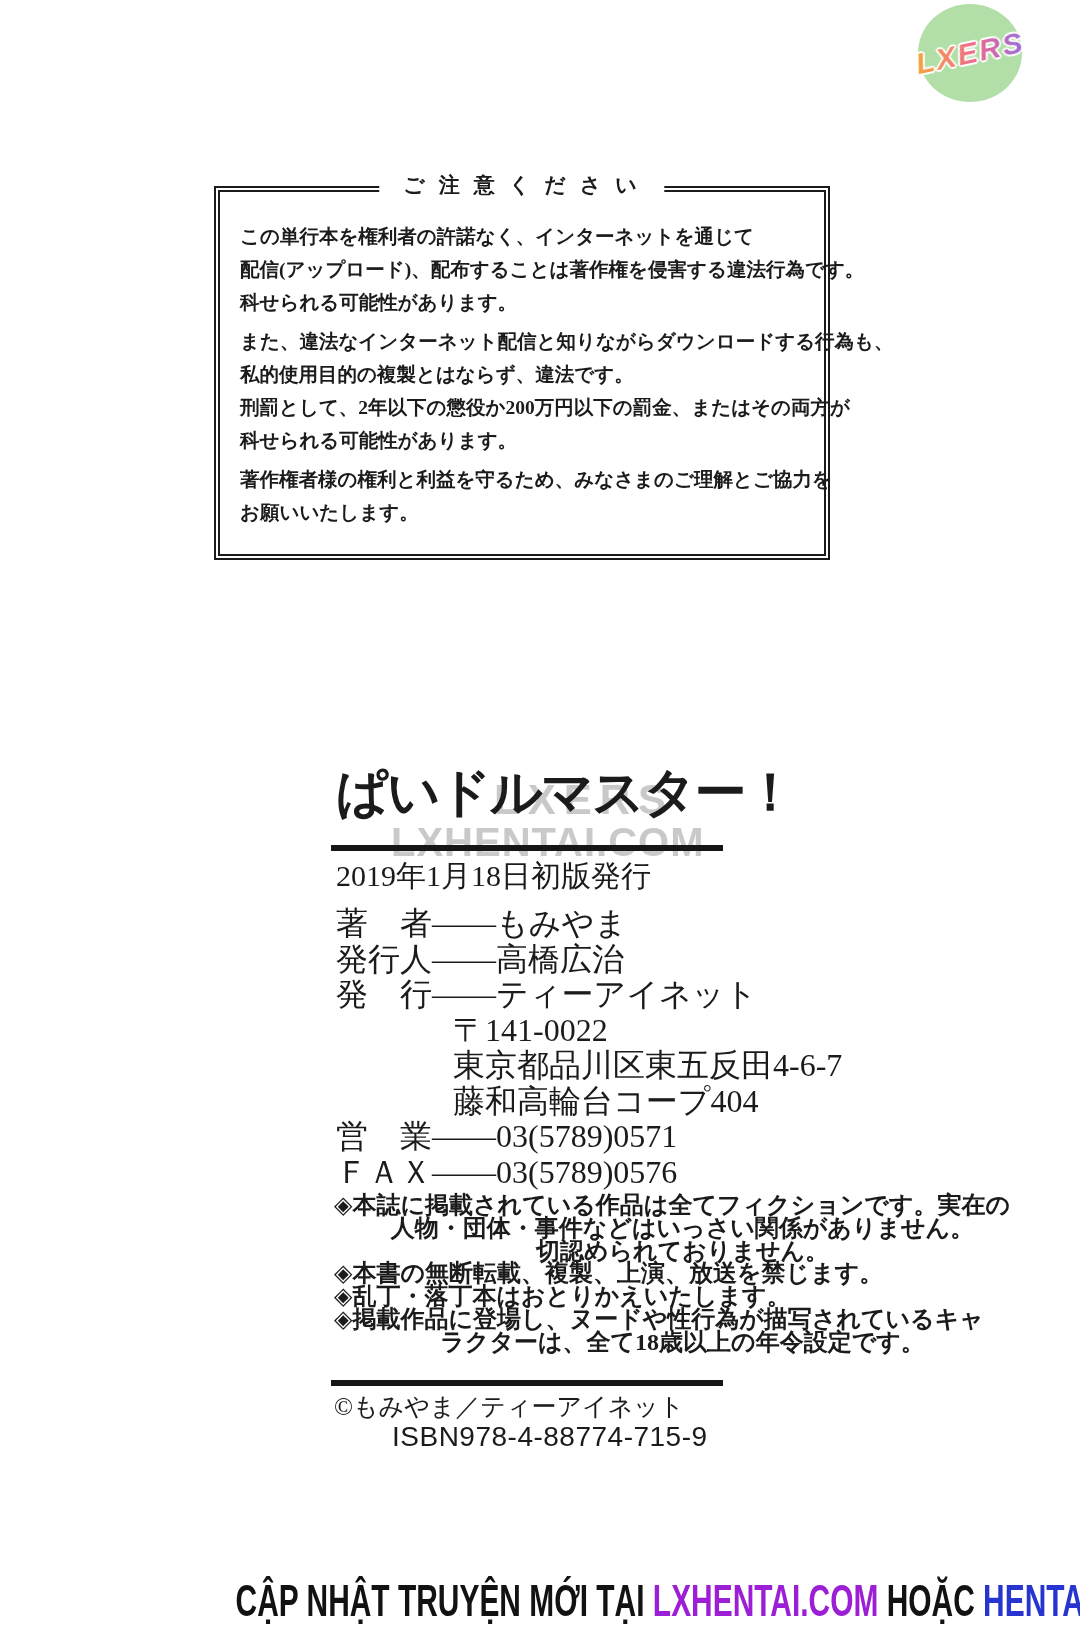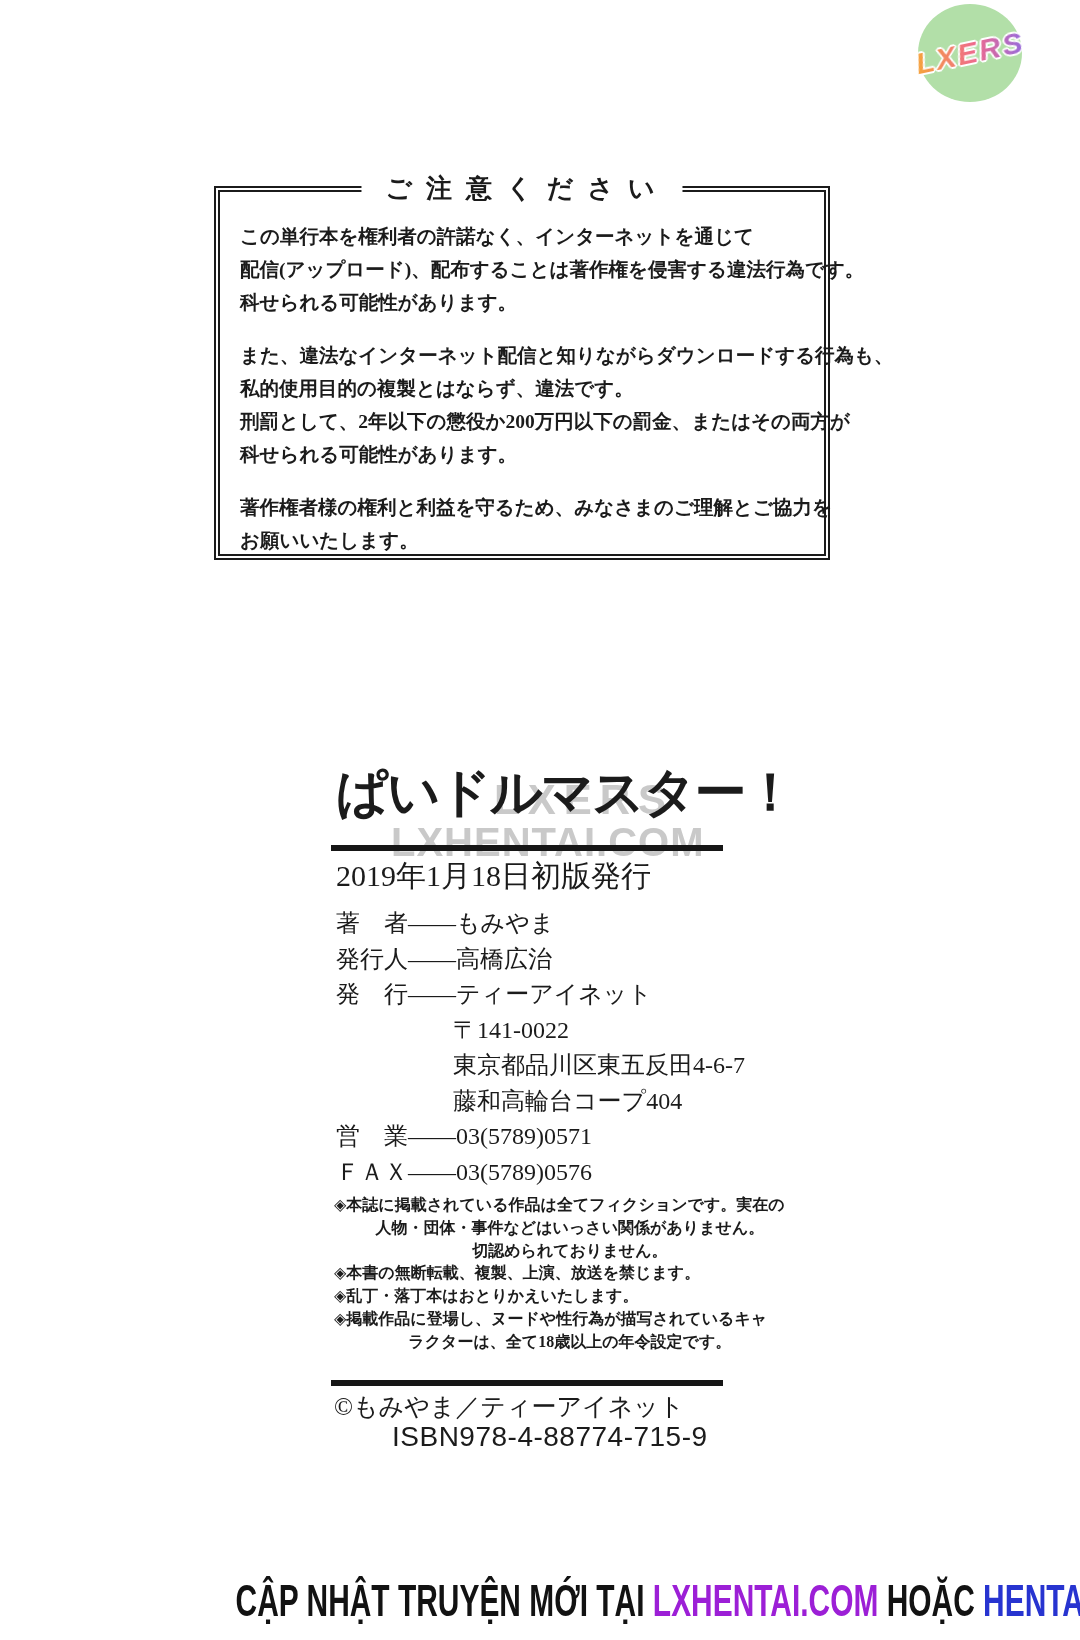--- a/index.html
+++ b/index.html
@@ -26,47 +26,47 @@
   }
 
   
   .notice-box {
     left:214px; top:186px; width:604px; height:362px;
     border:6px double #1b1b1b;
   }
   .notice-title {
     position:absolute; top:-21px; left:50%; transform:translateX(-50%);
     background:#ffffff; padding:0 14px 0 24px;
-    font-weight:700; font-size:26px; letter-spacing:14px; white-space:nowrap;
+    font-weight:700; font-size:21px; letter-spacing:14px; white-space:nowrap;
   }
   .notice-body { padding:28px 14px 0 20px; font-weight:700; font-size:19.5px; }
-  .notice-para + .notice-para { margin-top:20px; }
+  .notice-para + .notice-para { margin-top:6px; }
   .notice-line { line-height:33px; white-space:pre; }
 
   
   .wm { color:#c9c9c9; font-family:"Liberation Sans","DejaVu Sans",sans-serif;
         font-weight:700; z-index:1; white-space:nowrap; }
   .wm-top    { left:494px; top:776px; font-size:42px; letter-spacing:8px; }
   .wm-bottom { left:391px; top:820px; font-size:40px; letter-spacing:1px; }
 
   .book-title {
     left:336px; top:758px; z-index:2; font-weight:800; font-size:52px;
     letter-spacing:-2px; white-space:nowrap;
   }
   .rule { left:331px; width:392px; height:6px; background:#161616; z-index:3; }
   .rule-1 { top:845px; }
   .rule-2 { top:1380px; }
 
   .edition-date { left:336px; top:856px; font-size:30px; white-space:pre; }
 
-  .info-block { left:336px; top:906px; font-size:24px; }
+  .info-block { left:336px; top:906px; font-size:32px; }
   .info-line { line-height:35.5px; white-space:pre; }
   .info-line.indent { padding-left:117px; }
 
-  .notes-block { left:334px; top:1194px; font-size:16px; font-weight:700; }
+  .notes-block { left:334px; top:1194px; font-size:24px; font-weight:700; }
   .note-line { line-height:22.8px; white-space:pre; }
   .note-line.indent { padding-left:21px;text-align:center; }
 
   .copyright-line { left:334px; top:1390px; font-size:25px; white-space:pre; }
 
   .isbn {
     left:392px; top:1421px; font-size:28px; letter-spacing:0.5px;
     font-family:"Liberation Sans","DejaVu Sans",sans-serif; white-space:nowrap;
   }
 

